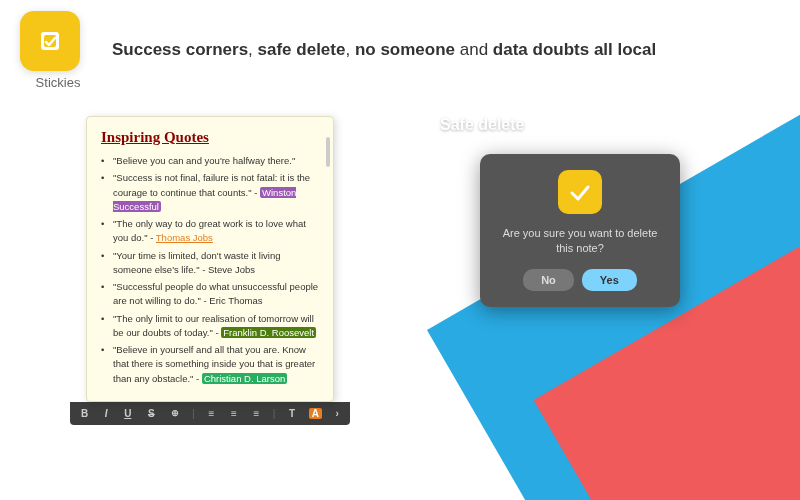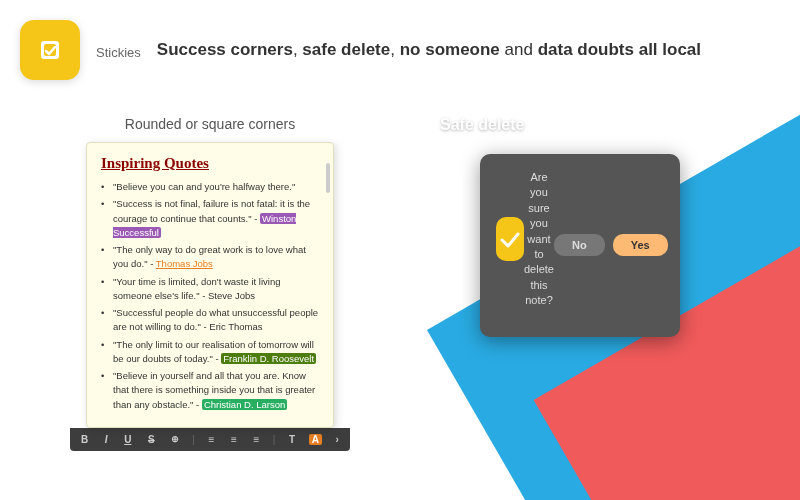--- a/index.html
+++ b/index.html
@@ -71,21 +71,21 @@
       box-shadow: 0 2px 8px rgba(0,0,0,0.15);
     }
     .app-name {
       font-size: 13px;
       color: #666;
       text-align: center;
       margin-top: 4px;
     }
     .app-icon-wrapper {
       display: flex;
-      flex-direction: row;
+      flex-direction: column;
       align-items: center;
       margin-right: 16px;
     }
     .header-text {
       font-size: 17px;
       color: #333;
       line-height: 1.5;
     }
     .header-text strong {
       font-weight: 700;
@@ -217,21 +217,21 @@
       text-shadow: 0 1px 3px rgba(0,0,0,0.3);
     }
 
     
     .delete-dialog {
       background: #555;
       border-radius: 10px;
       padding: 16px;
       width: 200px;
       display: flex;
-      flex-direction: row;
+      flex-direction: column;
       align-items: center;
       box-shadow: 0 4px 20px rgba(0,0,0,0.4);
       margin-left: 40px;
     }
     .dialog-icon {
       width: 44px;
       height: 44px;
       background: #f5c518;
       border-radius: 10px;
       display: flex;
@@ -256,21 +256,21 @@
       font-size: 11px;
       font-weight: 600;
       cursor: pointer;
       border: none;
     }
     .dialog-btn-no {
       background: #777;
       color: #ddd;
     }
     .dialog-btn-yes {
-      background: #fdba74;
+      background: #7dd3fc;
       color: #333;
     }
     .scrollbar-handle {
       position: absolute;
       right: 3px;
       top: 20px;
       width: 4px;
       height: 30px;
       background: #ccc;
       border-radius: 2px;
@@ -300,21 +300,20 @@
   <div class="header-text">
     <div>
       <strong>Success corners</strong><span>, </span><strong>safe delete</strong><span>, </span><strong>no someone</strong><span> and </span><strong>data doubts all local</strong>
     </div>
   </div>
 </div>
 
 <div class="main-content">
 
   <div class="left-section">
-    <div class="section-title">Rounded or square corners</div>
 
     <div class="sticky-note" style="position:relative;">
       <div class="scrollbar-handle"></div>
       <div class="note-title">Inspiring Quotes</div>
       <ul class="note-list">
         <li><span>"Believe you can and you're halfway there."</span></li>
         <li><span>"Success is not final, failure is not fatal: it is the courage to continue that counts." - <span class="highlight-purple">Winston Successful</span></span></li>
         <li><span>"The only way to do great work is to love what you do." - <span class="underline-orange">Thomas Jobs</span></span></li>
         <li><span>"Your time is limited, don't waste it living someone else's life." - Steve Jobs</span></li>
         <li><span>"Successful people do what unsuccessful people are not willing to do." - Eric Thomas</span></li>

